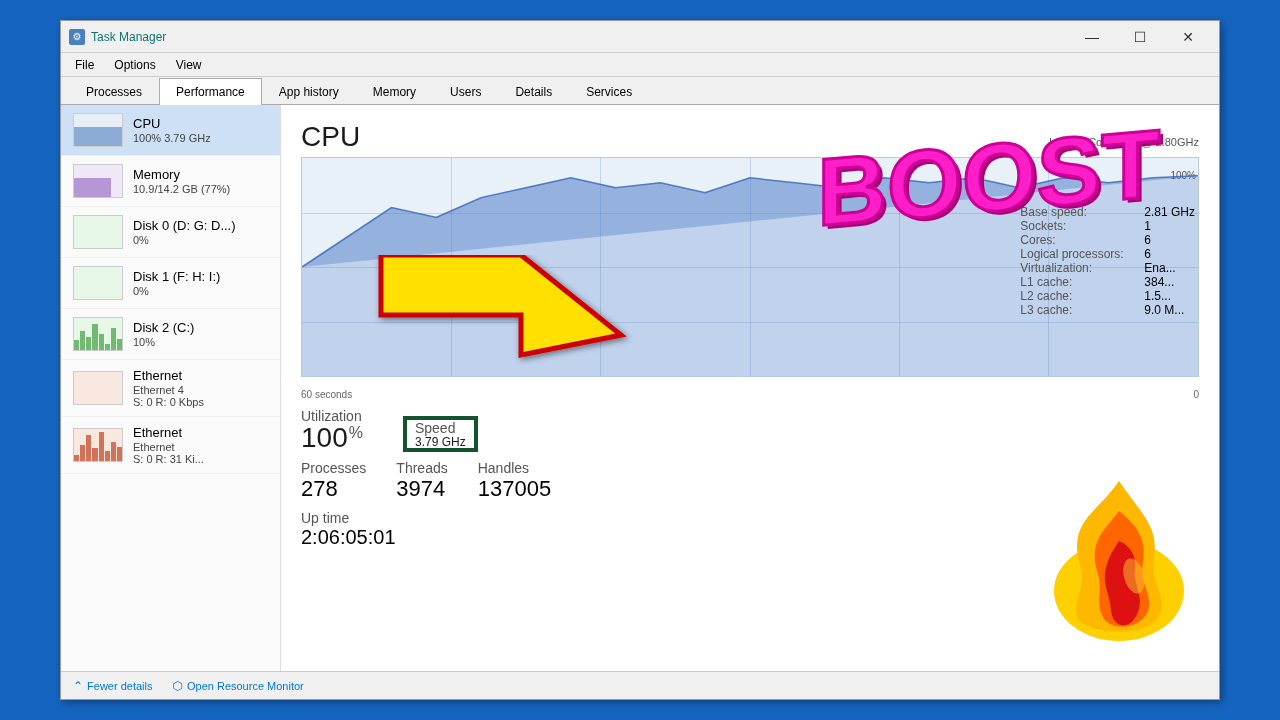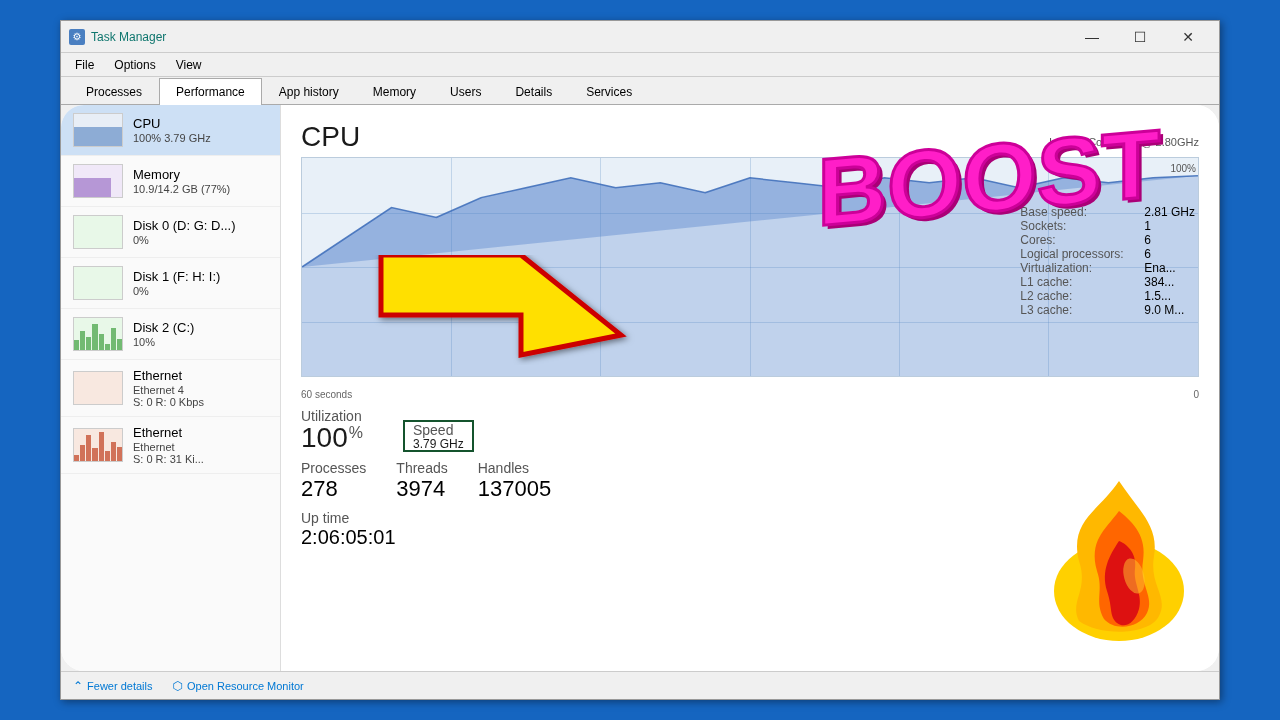--- a/index.html
+++ b/index.html
@@ -102,21 +102,20 @@
       background: white;
       border-color: #aaa;
       border-bottom-color: white;
       z-index: 1;
     }
     .content-area {
       display: flex;
       flex: 1;
       overflow: hidden;
       background: white;
-      border-radius: 23px;
     }
     .sidebar {
       width: 220px;
       background: #fafafa;
       border-right: 1px solid #ddd;
       display: flex;
       flex-direction: column;
       overflow: hidden;
     }
     .sidebar-scroll {
@@ -213,21 +212,21 @@
     .stats-row {
       display: flex;
       gap: 40px;
       margin-bottom: 8px;
       align-items: flex-end;
     }
     .stat-label { font-size: 14px; color: #555; }
     .stat-value { font-size: 28px; font-weight: 300; color: #1a1a1a; line-height: 1; }
     .stat-value-small { font-size: 12px; font-weight: 300; color: #1a1a1a; line-height: 1; }
     .speed-box {
-      border: 2px solid #14532d;
+      border: 4px solid #14532d;
       padding: 0 8px;
       display: inline-flex;
       flex-direction: column;
     }
     .right-stat-row { display: flex; gap: 4px; }
     .right-stat-label { color: #555; min-width: 120px; }
     .right-stat-value { color: #000; }
     .uptime-row { margin-top: 6px; }
     .bottom-bar {
       height: 28px;
@@ -318,21 +317,21 @@
       height: 100%;
       display: flex;
       align-items: flex-end;
       gap: 1px;
     }
     .eth2-bar {
       flex: 1;
       background: #c04020;
       opacity: 0.7;
     }
-    .percent-100 { font-size: 10px; color: #555; position: absolute; right: 2px; top: 5px; }
+    .percent-100 { font-size: 10px; color: #555; position: absolute; right: 2px; top: 12px; }
   </style>
 </head>
 <body>
 
 <div class="window">
 
   <div class="title-bar">
     <div class="title-bar-icon">⚙</div>
     <span class="title-bar-text">Task Manager</span>
     <div class="title-bar-buttons">

